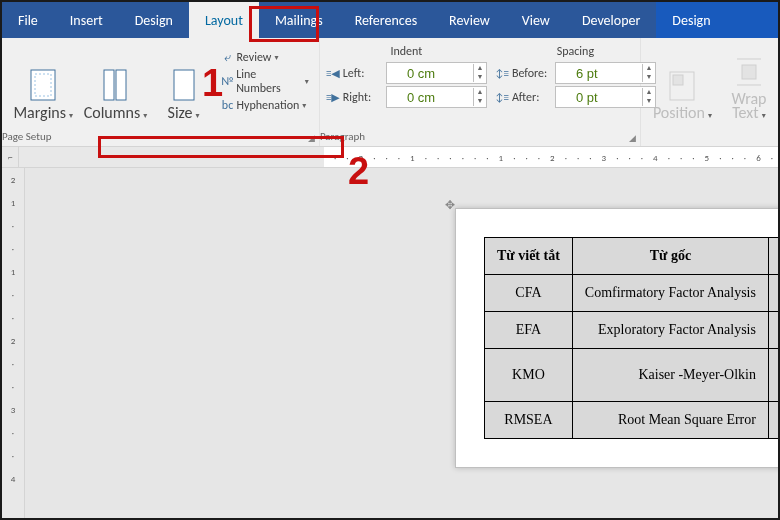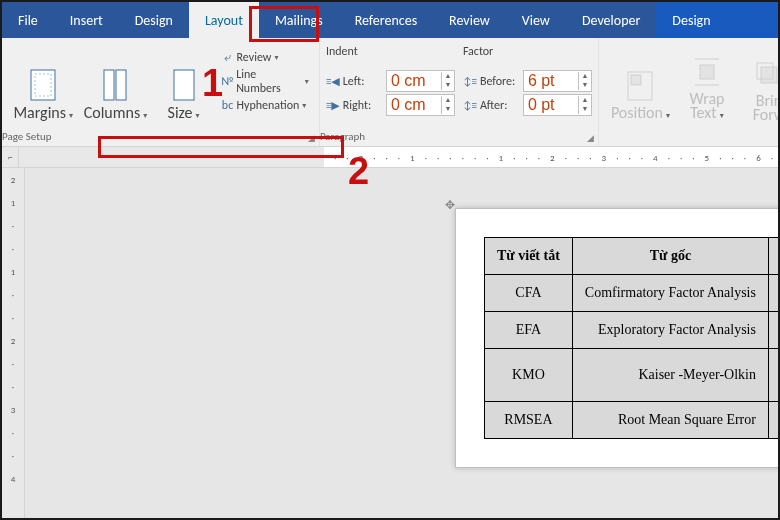--- a/index.html
+++ b/index.html
@@ -23,26 +23,26 @@
 .bigbtn{display:flex;flex-direction:column;align-items:center;justify-content:flex-end;padding:2px 6px;cursor:pointer;color:#444;font-size:16px;height:78px;min-width:50px}
 .bigbtn .ic{height:40px;display:flex;align-items:center;justify-content:center;color:#41719c}
 .bigbtn .lbl{line-height:14px;text-align:center}
 .dd::after{content:"▾";font-size:8px;color:#666;margin-left:3px}
 
 .stack{display:flex;flex-direction:column;gap:2px;padding-top:4px}
 .stack-row{display:flex;align-items:center;color:#444;font-size:12px;height:22px;cursor:pointer;padding:0 4px}
 .stack-row .ic{width:18px;color:#41719c;display:inline-flex;justify-content:center}
 
 .para-cols{display:flex;gap:8px;padding-top:2px}
-.para-col .hdr{font-size:12px;color:#444;text-align:left;margin-bottom:12px}
+.para-col .hdr{font-size:12px;color:#444;text-align:center;margin-bottom:4px}
 .fld{display:flex;align-items:center;height:22px;margin-bottom:2px}
 .fld .flabel{display:flex;align-items:center;min-width:60px;color:#444;font-size:12px}
 .fld .flabel .ic{color:#41719c;margin-right:3px;font-size:11px}
 .spin{display:flex;align-items:center;border:1px solid #c0c0c0;background:#fff;height:20px}
-.spin input{border:none;width:46px;font-size:16px;padding:0 4px;outline:none;color:#c2410c}
+.spin input{border:none;width:46px;font-size:13px;padding:0 20px;outline:none;color:#4d7c0f}
 .spin .sp-btns{display:flex;flex-direction:column;width:12px;border-left:1px solid #c0c0c0}
 .spin .sp-btns span{height:9px;font-size:7px;line-height:8px;text-align:center;color:#666;cursor:pointer}
 
 .graybtn{color:#bdbdbd}
 
 
 .rulerstrip{height:20px;background:#fff;display:flex;border-bottom:1px solid #d4d4d4}
 .corner{width:22px;background:#e8e8e8;border-right:1px solid #d4d4d4;font-size:10px;color:#666;display:flex;align-items:center;justify-content:center}
 .ruler{display:flex;align-items:center;font-size:9px;color:#555;letter-spacing:4px;padding-left:10px;white-space:nowrap;overflow:hidden}
 
@@ -163,21 +163,21 @@
               <span class="spin">
                   <input value="0 cm" style="">
                   <span class="sp-btns">
                     <span>▲</span>
                     <span>▼</span>
                   </span>
                 </span>
             </div>
           </div>
           <div class="para-col">
-            <div class="hdr">Factor</div>
+            <div class="hdr">Spacing</div>
             <div class="fld">
               <span class="flabel">
                   <span class="ic">↕≡</span>
                   <span>Before:</span>
                 </span>
               <span class="spin">
                   <input value="6 pt" style="">
                   <span class="sp-btns">
                     <span>▲</span>
                     <span>▼</span>

